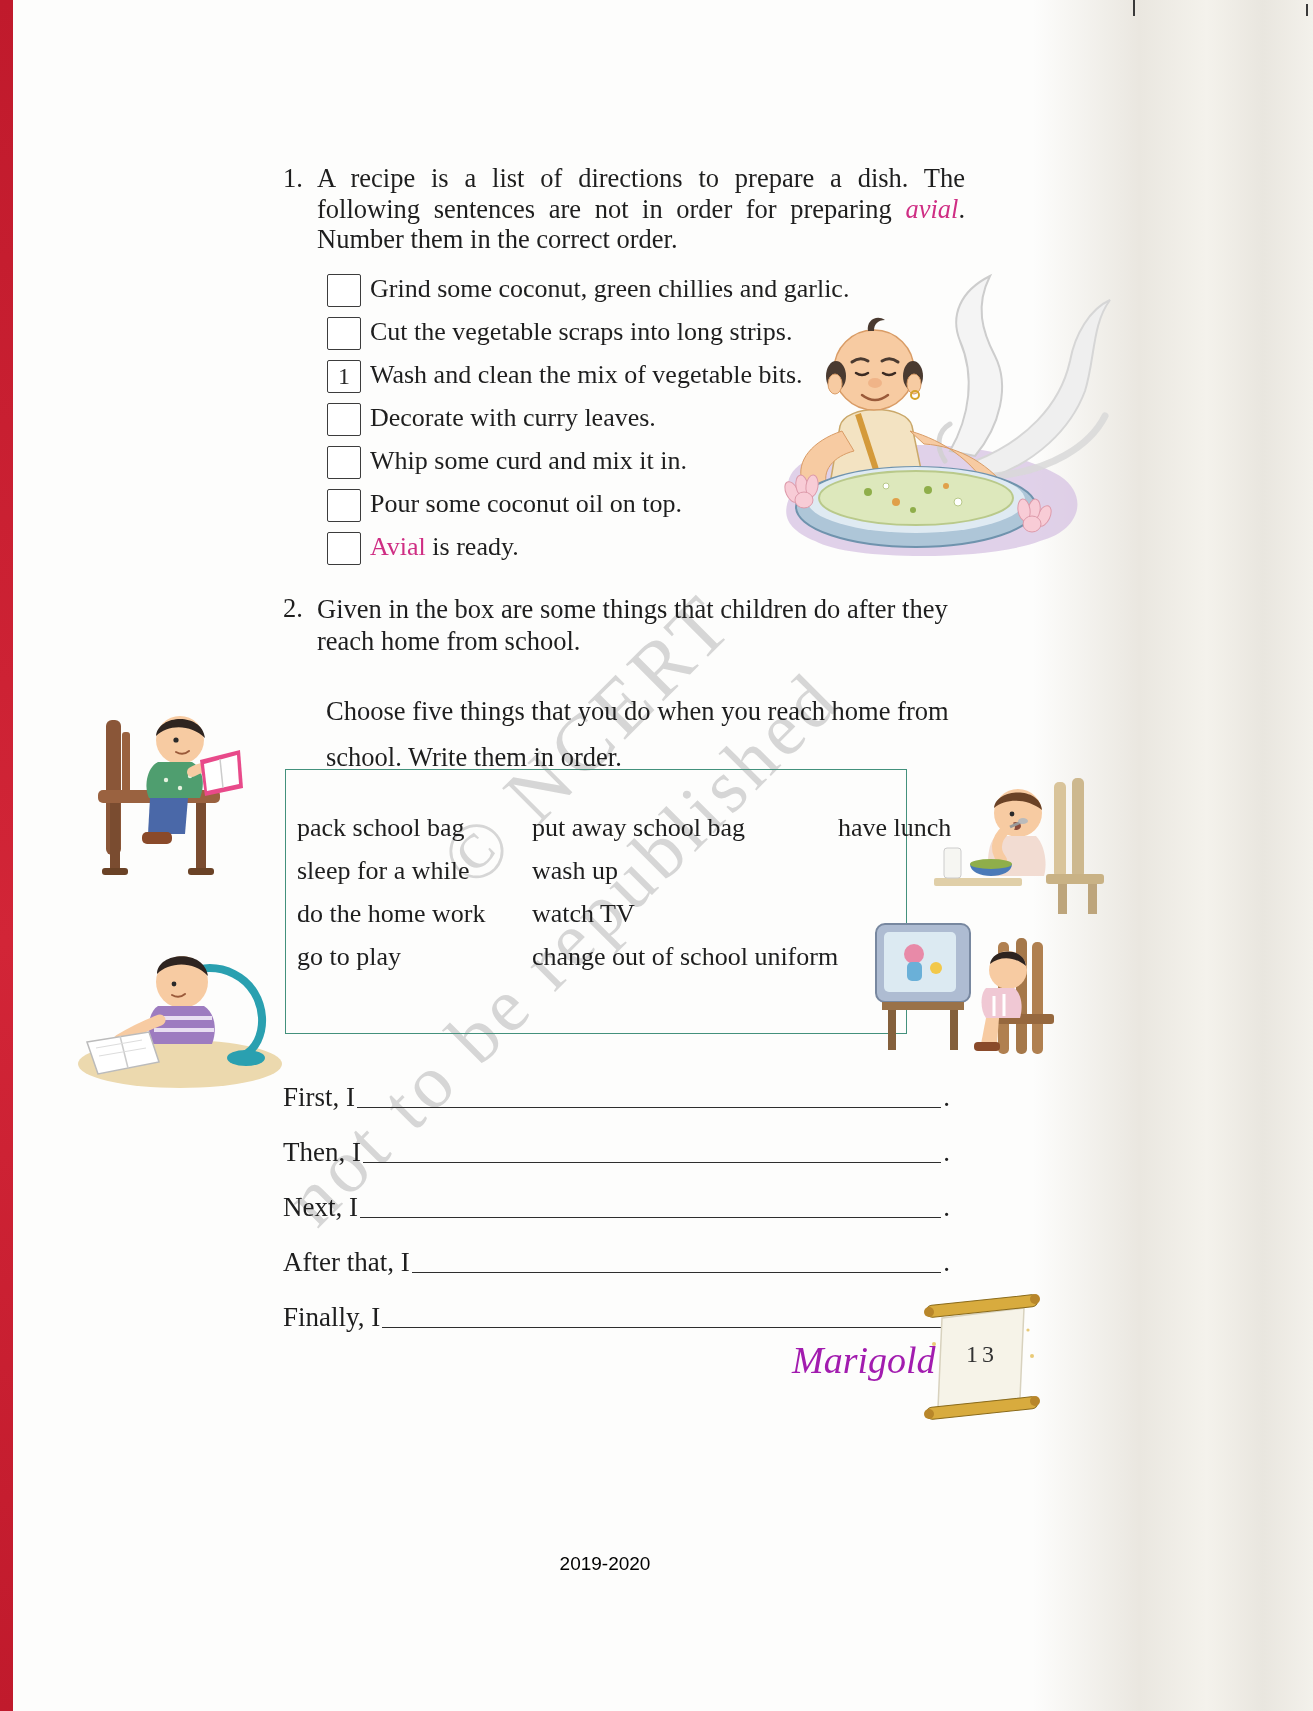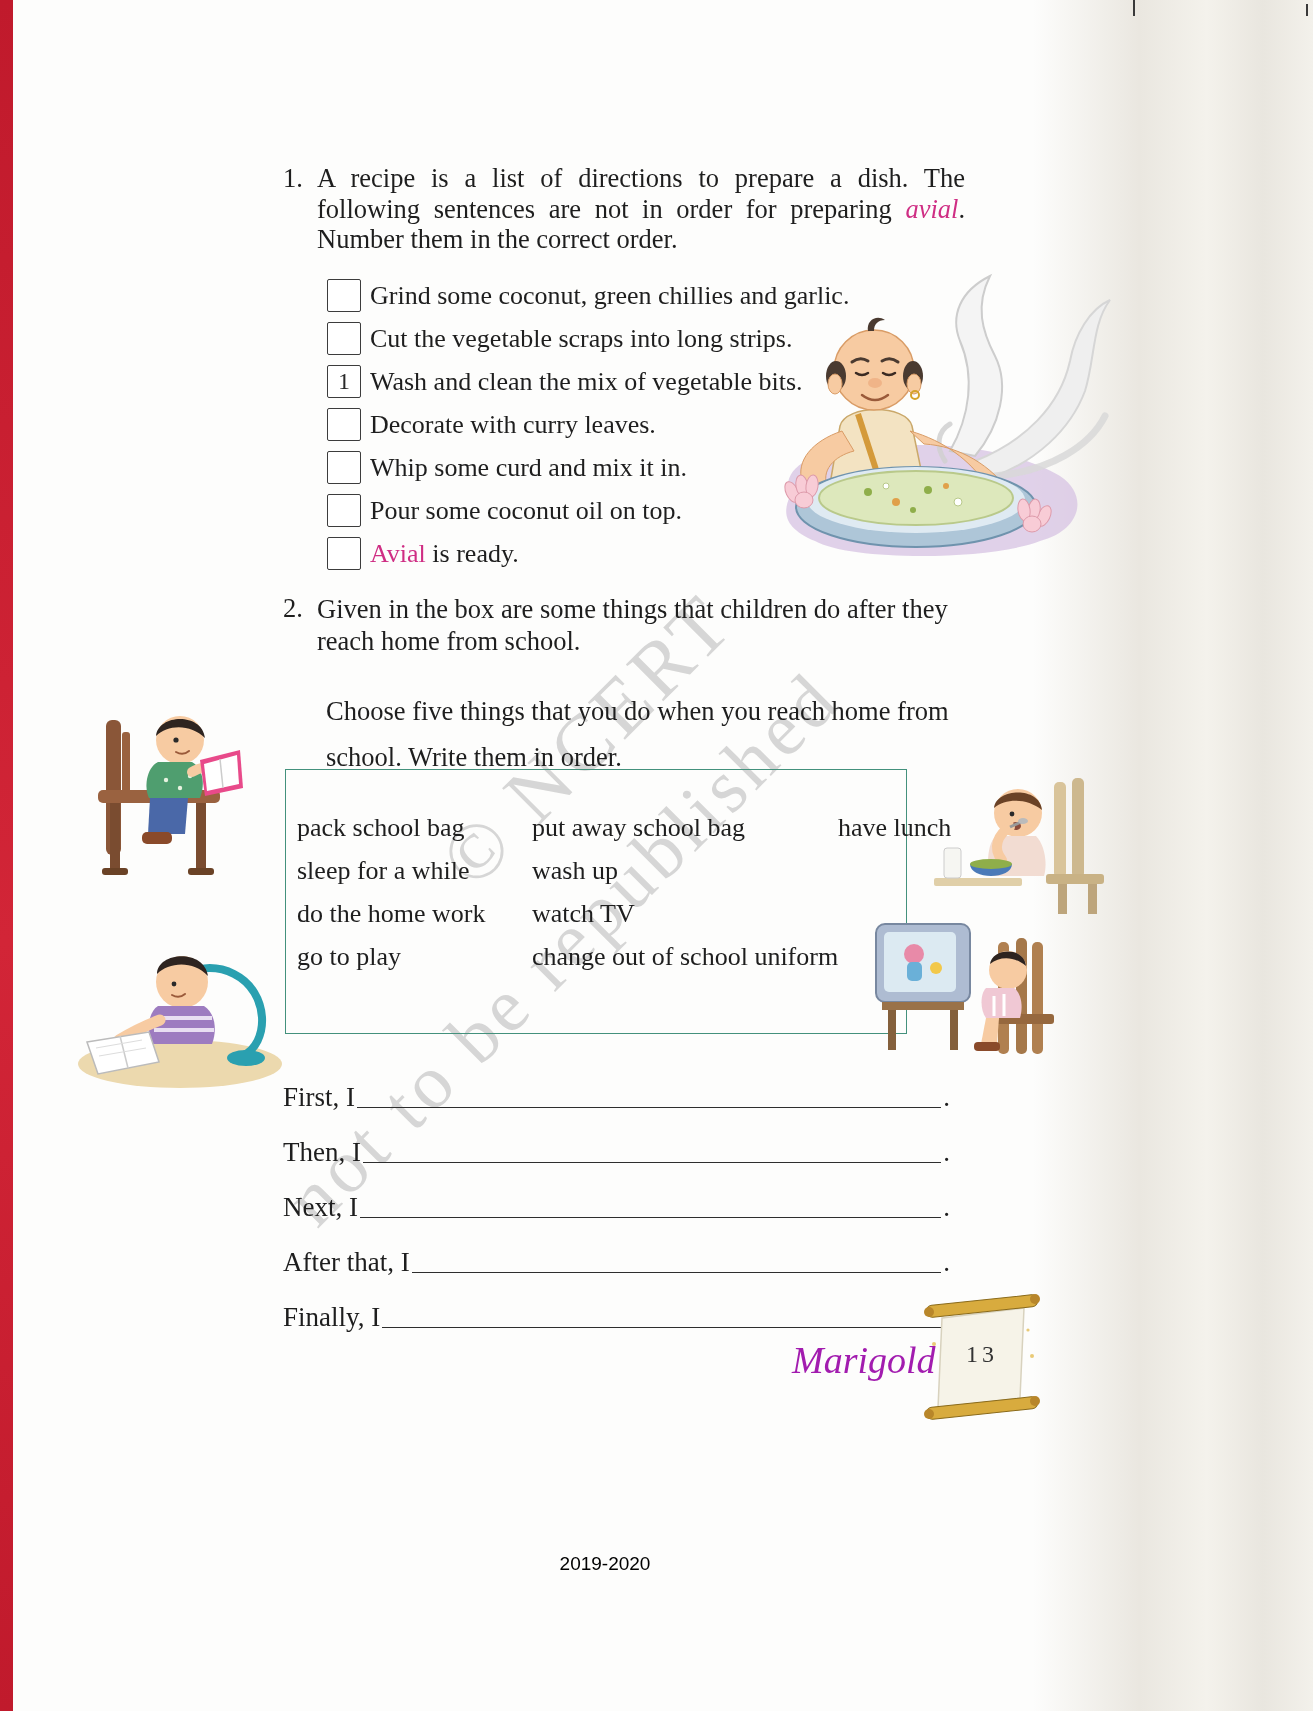--- a/index.html
+++ b/index.html
@@ -44,21 +44,21 @@
   .ex1-intro{left:283px;top:163px;width:692px;}
   .q-num{flex:0 0 24px;}
   .q-text{margin:0;width:648px;text-align:justify;}
   .avial{color:#cf2e84;font-style:italic;}
   .avial-b{color:#cf2e84;}
 
   .steps{
     position:absolute;left:283px;top:274px;margin:0;padding:0;list-style:none;
     z-index:3;
   }
-  .step{display:flex;align-items:center;height:43px;font-size:26px;padding-left:44px;}
+  .step{display:flex;height:43px;font-size:26px;padding-left:44px;}
   .checkbox{
     flex:0 0 34px;height:33px;margin-right:9px;
     border:1.7px solid #3c3c3c;border-radius:2px;background:#fff;
     display:inline-flex;align-items:center;justify-content:center;
     font-size:24px;color:#2a2a2a;box-sizing:border-box;
   }
 
   
   .chef{position:absolute;left:758px;top:264px;width:354px;height:334px;z-index:2;}
 

